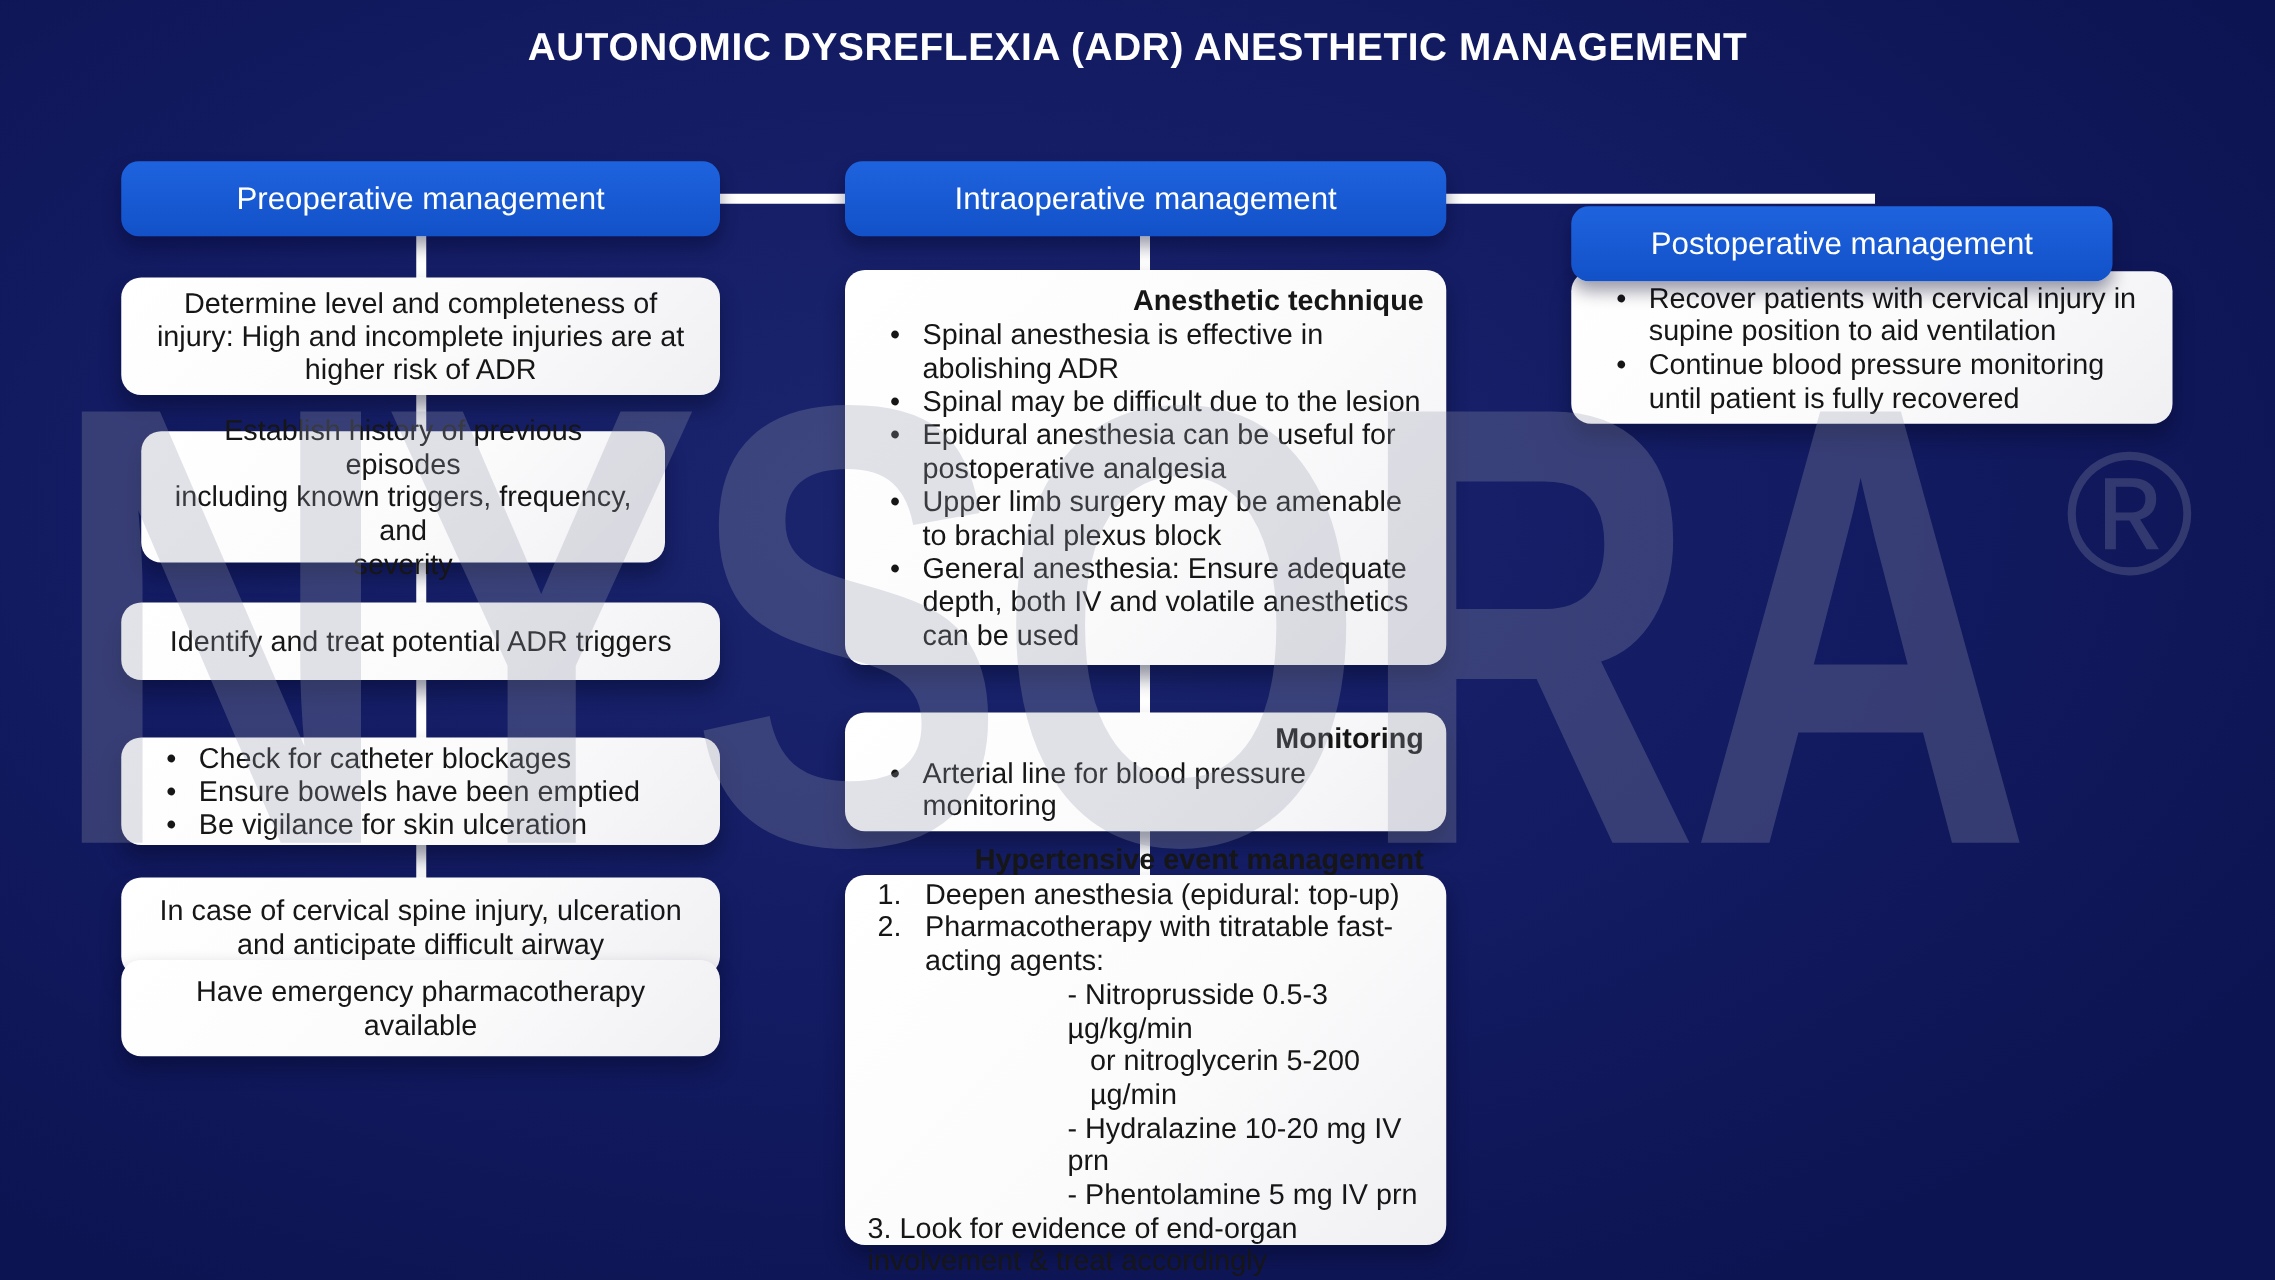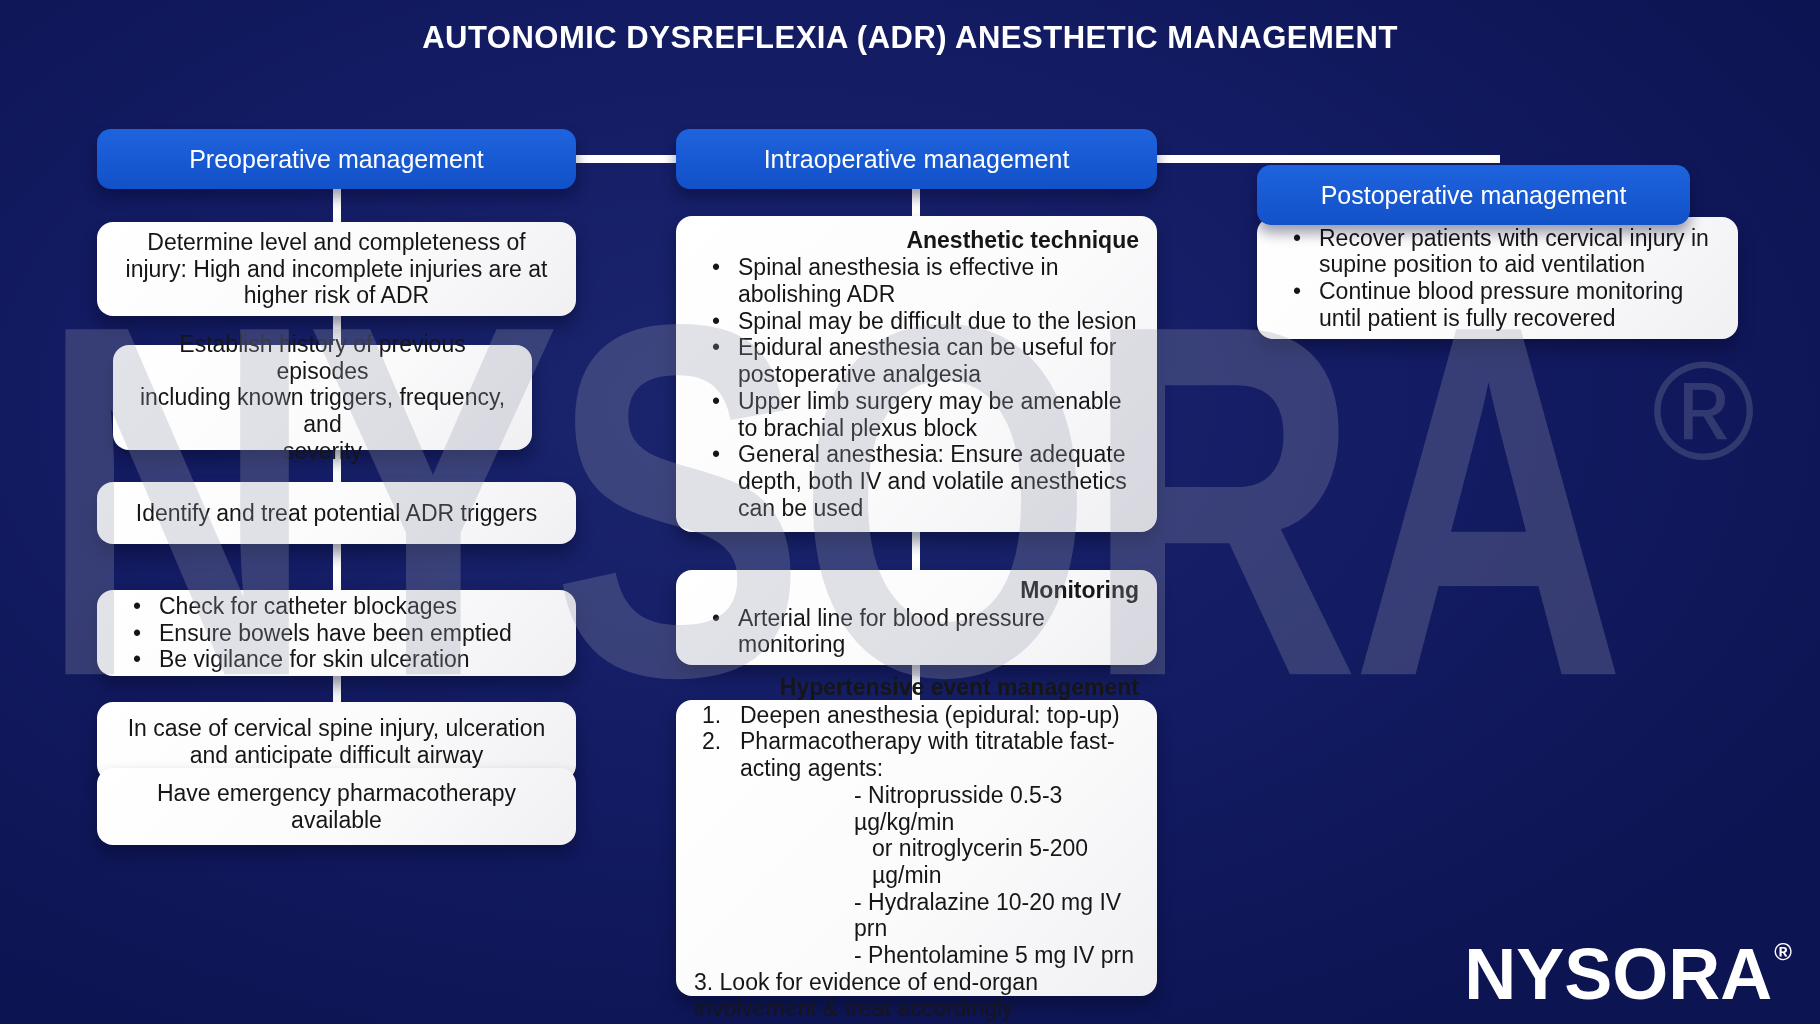--- a/index.html
+++ b/index.html
@@ -172,16 +172,13 @@
 until patient is fully recovered</span>
         </div>
       </div>
     </div>
 
   <div class="wm">
     <span>NYSORA</span>
   </div>
   <div class="wm-reg">®</div>
 
-  <div class="logo">
-    <span>NYSORA</span><span class="reg">®</span>
-  </div>
 </div>
 
 </body></html>

